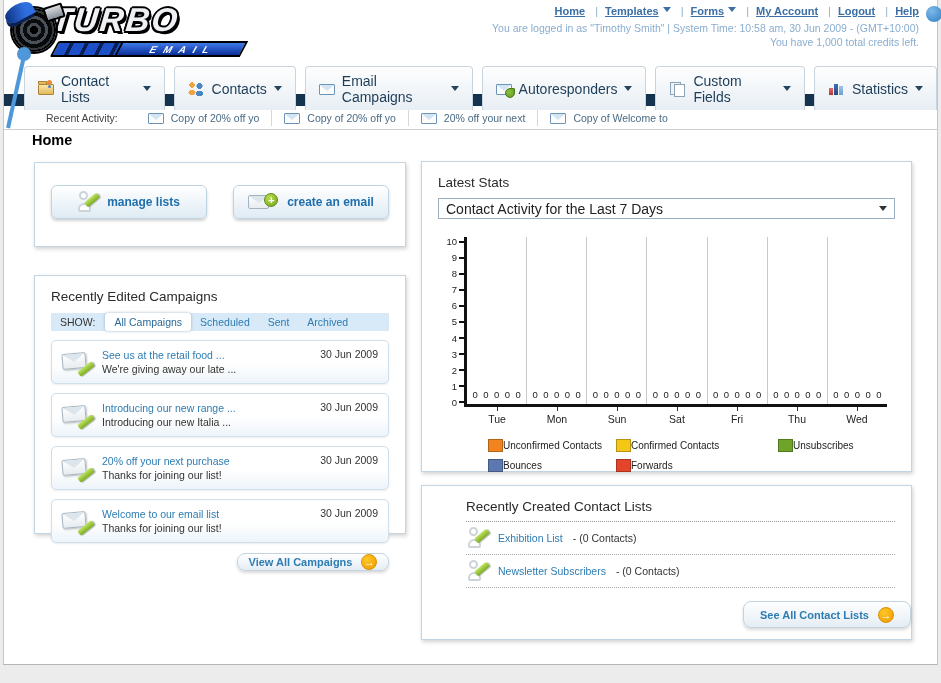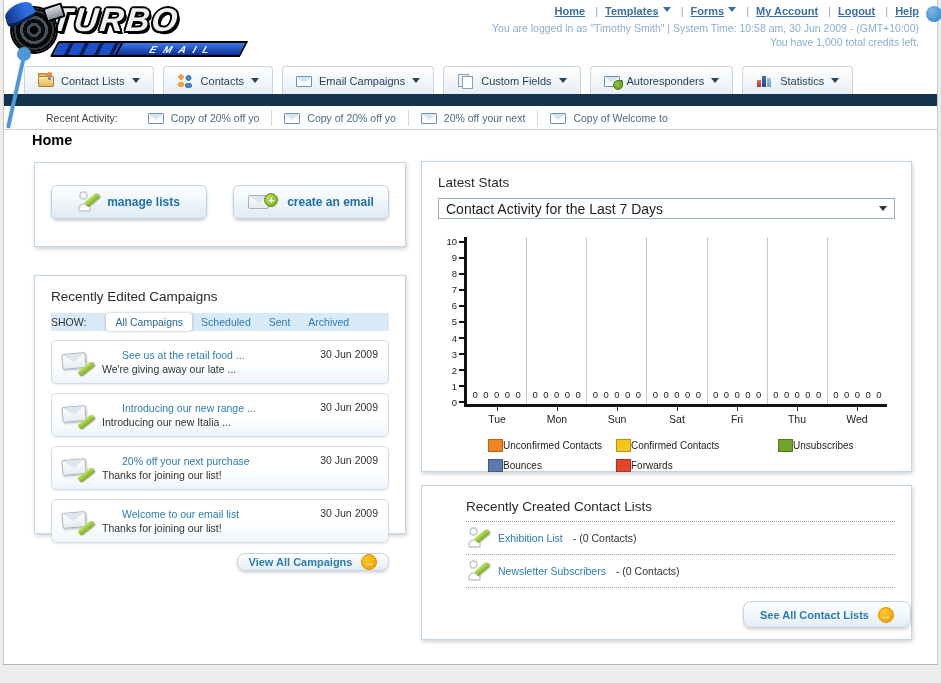--- a/index.html
+++ b/index.html
@@ -73,24 +73,24 @@
   .hdr-link[data-dd="true"] .hdr-caret {
     display:inline-block; width:0; height:0; margin-left:4px;
     border:4px solid transparent; border-top:5px solid #3a6ea5; vertical-align:-1px;
   }
   .hdr-status { position:absolute; top:21px; right:18px; text-align:right;
     font-size:10.5px; line-height:14px; color:#8aadcf; }
 
   
   .nav-tabs { position:absolute; top:66px; left:20px; display:flex; gap:9px; z-index:3; }
   .nav-tab {
-    height:28px; padding:8px 13px; display:flex; align-items:center; gap:7px;
+    height:44px; padding:8px 13px; display:flex; align-items:center; gap:7px;
     background:linear-gradient(#fefefe,#e7eef4);
     border:1px solid #c9d5de; border-bottom:none; border-radius:4px 4px 0 0;
-    font-size:11px; color:#1d3c57; cursor:pointer; box-shadow:inset 0 1px 0 #fff;
+    font-size:14px; color:#1d3c57; cursor:pointer; box-shadow:inset 0 1px 0 #fff;
   }
   .nav-caret { width:0; height:0; border:4px solid transparent; border-top:5px solid #23455f; margin-top:4px; }
   .navy-bar { position:absolute; top:94px; left:0; right:0; height:12px; background:#15334f; z-index:2; }
 
   .nav-icn { width:17px; height:13px; position:relative; flex:none; }
   .nav-icn[data-icn="contact-lists"] { width:16px; height:11px; margin-top:2px;
     background:linear-gradient(#f9e6a8,#e2b95b); border:1px solid #ad8435; border-radius:1px; }
   .nav-icn[data-icn="contact-lists"]::before { content:""; position:absolute; top:-4px; left:-1px;
     width:7px; height:2px; background:#e2b95b; border:1px solid #ad8435; border-bottom:none; border-radius:1px 1px 0 0; }
   .nav-icn[data-icn="contact-lists"]::after { content:""; position:absolute; right:1px; top:-5px;
@@ -163,37 +163,37 @@
   .ep2-env::before { content:""; position:absolute; left:0; top:0; width:0; height:0;
     border-left:10px solid transparent; border-right:10px solid transparent; border-top:7px solid #dde6ed; }
   .plus-badge { position:absolute; right:0; top:0; width:14px; height:14px; border-radius:50%;
     background:radial-gradient(circle at 35% 30%,#b8e04e,#74a31d); border:1px solid #5f8c15;
     color:#fff; font-weight:bold; font-size:11px; line-height:12px; text-align:center; }
   .plus-badge::before { content:"+"; }
 
   
   .camp-panel { left:30px; top:275px; width:372px; height:259px; display:flex; flex-direction:column; }
   .show-bar { margin-top:9px; height:24px; background:#d8eaf8; display:flex; align-items:center;
-    font-size:10.5px; gap:14px; }
+    padding-left:9px; font-size:10.5px; gap:4px; }
   .show-label { color:#333; margin-right:6px; }
   .show-tab { color:#2d7cb2; padding:3px 9px; border-radius:3px; cursor:pointer; }
   .show-tab[data-selected="true"] { background:#fff; color:#2b6a99; box-shadow:0 0 3px rgba(110,140,165,.65); }
 
   .camp-row { margin-top:9px; height:44px; border:1px solid #cfe0ec; border-radius:5px;
     background:linear-gradient(#ffffff 55%,#edf4fa); box-shadow:0 1px 2px rgba(0,0,0,.08);
     display:flex; align-items:center; padding:0 10px; gap:10px; cursor:pointer; }
   .icn-env-pencil { position:relative; width:30px; height:24px; flex:none; }
   .ep-env { position:absolute; left:0; top:3px; width:24px; height:16px; background:linear-gradient(#fff,#e7ecf0);
     border:1px solid #a3b2bd; border-radius:2px; transform:rotate(-5deg); box-shadow:1px 1px 2px rgba(0,0,0,.25); }
   .ep-env::before { content:""; position:absolute; left:0; top:0; width:0; height:0;
     border-left:11px solid transparent; border-right:11px solid transparent; border-top:8px solid #dde6ed; }
   .ep-pencil { position:absolute; right:-3px; bottom:2px; width:18px; height:6px; border-radius:2px;
     background:linear-gradient(#c0e463,#7cad22); transform:rotate(-38deg); box-shadow:1px 1px 1px rgba(0,0,0,.35); }
   .camp-text { font-size:10.5px; line-height:14px; }
-  .camp-title { color:#2d7cb2; text-decoration:none; display:block;margin-left:20px; }
+  .camp-title { color:#2d7cb2; text-decoration:none; display:block; }
   .camp-sub { color:#333;text-align:center; }
   .camp-date { margin-left:auto; align-self:flex-start; margin-top:7px; font-size:10.5px; color:#333; }
 
   .pill-btn {
     height:27px; border-radius:8px; border:1px solid #c3d3df;
     background:linear-gradient(#ffffff,#e4edf4);
     box-shadow:0 2px 3px rgba(0,0,0,.15), inset 0 1px 0 #fff;
     display:flex; align-items:center; justify-content:center; gap:9px;
     color:#2d7cb2; font-weight:bold; font-size:11px; cursor:pointer; font-family:inherit;
   }
@@ -294,28 +294,28 @@
         <span class="nav-caret"></span>
       </div>
 
       <div class="nav-tab">
         <span class="nav-icn" data-icn="email-campaigns"></span>
         <span>Email Campaigns</span>
         <span class="nav-caret"></span>
       </div>
 
       <div class="nav-tab">
+        <span class="nav-icn" data-icn="autoresponders"></span>
+        <span>Autoresponders</span>
+        <span class="nav-caret"></span>
+      </div>
+
+      <div class="nav-tab">
         <span class="nav-icn" data-icn="custom-fields"></span>
         <span>Custom Fields</span>
-        <span class="nav-caret"></span>
-      </div>
-
-      <div class="nav-tab">
-        <span class="nav-icn" data-icn="autoresponders"></span>
-        <span>Autoresponders</span>
         <span class="nav-caret"></span>
       </div>
 
       <div class="nav-tab">
         <span class="nav-icn" data-icn="statistics"></span>
         <span>Statistics</span>
         <span class="nav-caret"></span>
       </div>
     </nav>
   <div class="navy-bar"></div>

